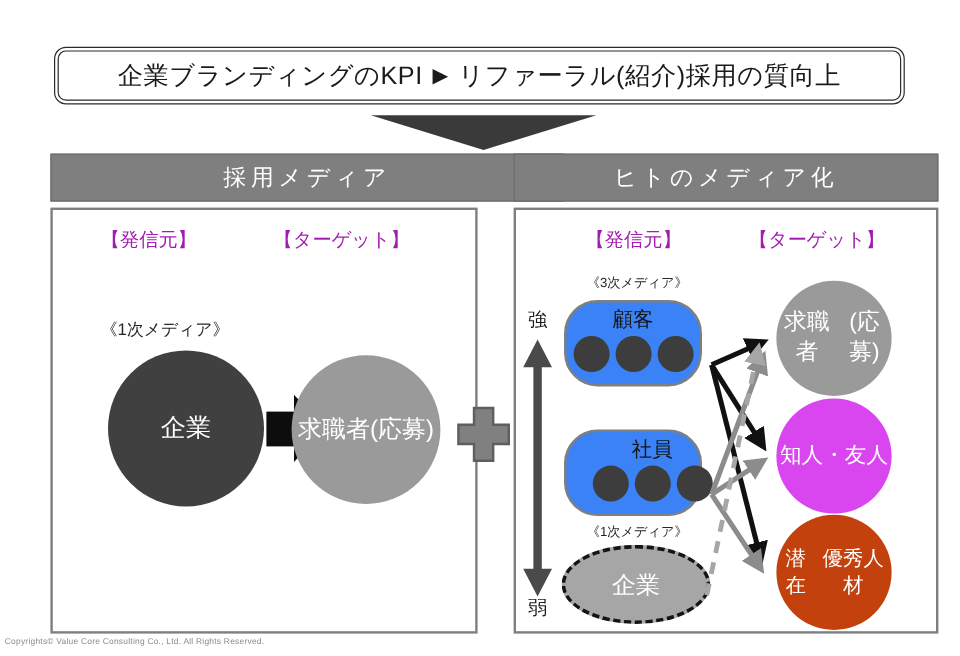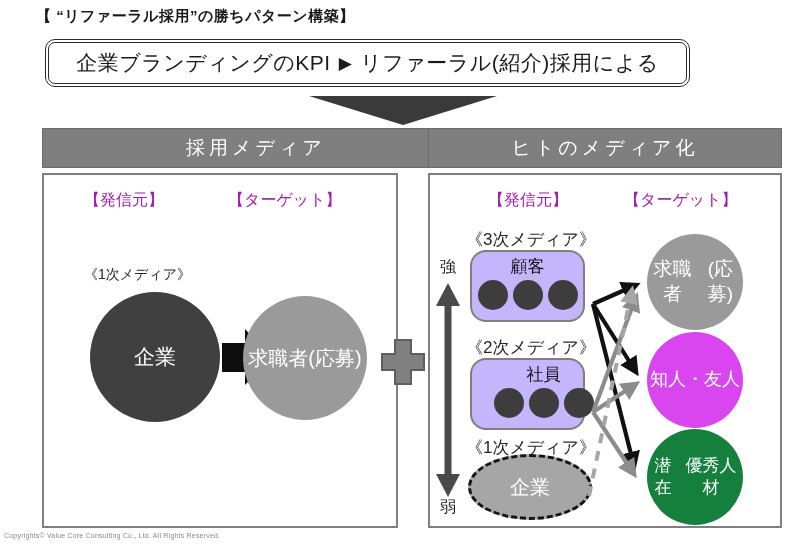--- a/index.html
+++ b/index.html
@@ -3,21 +3,21 @@
 <meta charset="utf-8">
 <style>
   html,body{margin:0;padding:0;background:#fff;}
   .canvas{
     position:relative;width:800px;height:547px;background:#ffffff;overflow:hidden;
     font-family:"Liberation Sans","DejaVu Sans",sans-serif;color:#1a1a1a;
   }
   
   .page-title{position:absolute;left:36px;top:7px;font-size:15px;font-weight:bold;letter-spacing:.5px;}
   
-  .kpi-outer{position:absolute;left:45px;top:39px;width:645px;height:48px;
+  .kpi-outer{position:absolute;left:45px;top:39px;width:709px;height:48px;
     border:1.5px solid #2b2b2b;border-radius:10px;padding:2px;box-sizing:border-box;background:#fff;}
   .kpi-inner{width:100%;height:100%;border:1.2px solid #2b2b2b;border-radius:7px;box-sizing:border-box;
     display:flex;align-items:center;justify-content:center;font-size:21px;letter-spacing:.5px;white-space:nowrap;}
   .kpi-inner .tri{font-size:17px;margin:0 8px;}
   .kpi-inner .u{text-decoration:underline;text-underline-offset:3px;}
   
   .down-arrow{position:absolute;left:309px;top:96px;width:0;height:0;
     border-left:94px solid transparent;border-right:94px solid transparent;border-top:29px solid #3a3a3a;}
   
   .panel-header{position:absolute;height:40px;background:#7f7f7f;border:1px solid #6b6b6b;box-sizing:border-box;
@@ -42,51 +42,50 @@
   .h-arrow-head{position:absolute;left:201px;top:154px;width:0;height:0;
     border-top:28px solid transparent;border-bottom:28px solid transparent;border-left:26px solid #0d0d0d;}
   
   .plus{position:absolute;left:380px;top:338px;width:46px;height:48px;}
   
   .rp-src{left:58px;top:15px;}
   .rp-tgt{left:194px;top:15px;}
   .strength{position:absolute;width:36px;text-align:center;font-size:16px;color:#1a1a1a;}
   .str-high{left:0;top:82px;}
   .str-low{left:0;top:322px;}
-  .tier-label{position:absolute;left:21px;width:160px;text-align:center;font-size:17px;color:#262626;white-space:nowrap;}
+  .tier-label{position:absolute;left:21px;width:160px;text-align:center;font-size:11px;color:#262626;white-space:nowrap;}
   .tl-3{top:53px;} .tl-2{top:161px;} .tl-1{top:261px;}
-  .media-box{position:absolute;left:40px;width:115px;height:72px;background:#c4b5fd;border:2.5px solid #7f7f7f;
-    border-radius:16px;box-sizing:border-box;display:flex;flex-direction:column;align-items:center;}
+  .media-box{position:absolute;left:40px;width:115px;height:72px;background:#3b82f6;border:2.5px solid #7f7f7f;
+    border-radius:28px;box-sizing:border-box;display:flex;flex-direction:column;align-items:center;}
   .mb-3{top:75px;} .mb-2{top:183px;padding-left:32px;}
   .media-box .mb-name{font-size:17px;color:#141414;margin-top:3px;}
   .dots{display:flex;gap:5px;margin-top:2px;}
   .dot{width:30px;height:30px;border-radius:50%;background:#3d3d3d;}
   .ellipse-company{position:absolute;left:38px;top:279px;width:124px;height:66px;background:#a6a6a6;
     border:3px dashed #141414;border-radius:50%;box-sizing:border-box;display:flex;align-items:center;justify-content:center;
     color:#fff;font-size:20px;}
   .tgt-circle{position:absolute;left:217px;width:96px;height:96px;font-size:18px;}
   .tc-0{top:59px;background:#9a9a9a;font-size:19px;}
   .tc-1{top:157px;background:#d946ef;}
-  .tc-2{top:254px;background:#15803d;font-size:17px;}
+  .tc-2{top:254px;background:#c2410c;font-size:17px;}
   .arrow-layer{position:absolute;left:0;top:0;width:350px;height:351px;pointer-events:none;}
   
   .footer{position:absolute;left:4px;top:532px;font-size:7px;color:#8a8a8a;letter-spacing:.2px;}
 </style>
 </head>
 <body>
 
 <div class="canvas">
 
-  <div class="page-title">【 “リファーラル採用”の勝ちパターン構築】</div>
 
   <div class="kpi-outer">
     <div class="kpi-inner">
       <span>企業ブランディングのKPI</span>
       <span class="tri">▶</span>
-      <span>リファーラル(紹介)採用による</span>
+      <span>リファーラル(紹介)採用の質向上</span>
     </div>
   </div>
 
   <div class="down-arrow"></div>
 
   <div class="panel-header lp-header">
     <span class="hd-text">採用メディア</span>
   </div>
   <div class="panel-body lp-body">
     <div class="bracket-label lp-src">【発信元】</div>
@@ -122,21 +121,20 @@
     <div class="tier-label tl-3">《3次メディア》</div>
     <div class="media-box mb-3">
       <div class="mb-name">顧客</div>
       <div class="dots">
         <div class="dot"></div>
         <div class="dot"></div>
         <div class="dot"></div>
       </div>
     </div>
 
-    <div class="tier-label tl-2">《2次メディア》</div>
     <div class="media-box mb-2">
       <div class="mb-name">社員</div>
       <div class="dots">
         <div class="dot"></div>
         <div class="dot"></div>
         <div class="dot"></div>
       </div>
     </div>
 
     <div class="tier-label tl-1">《1次メディア》</div>

